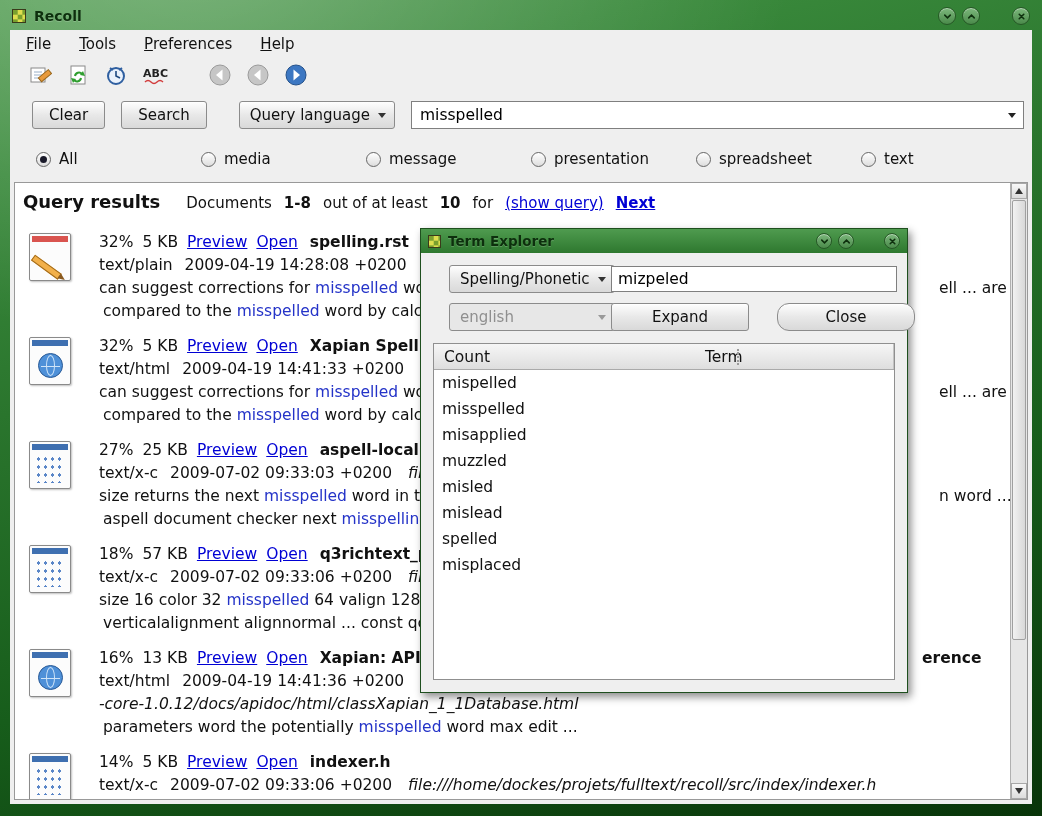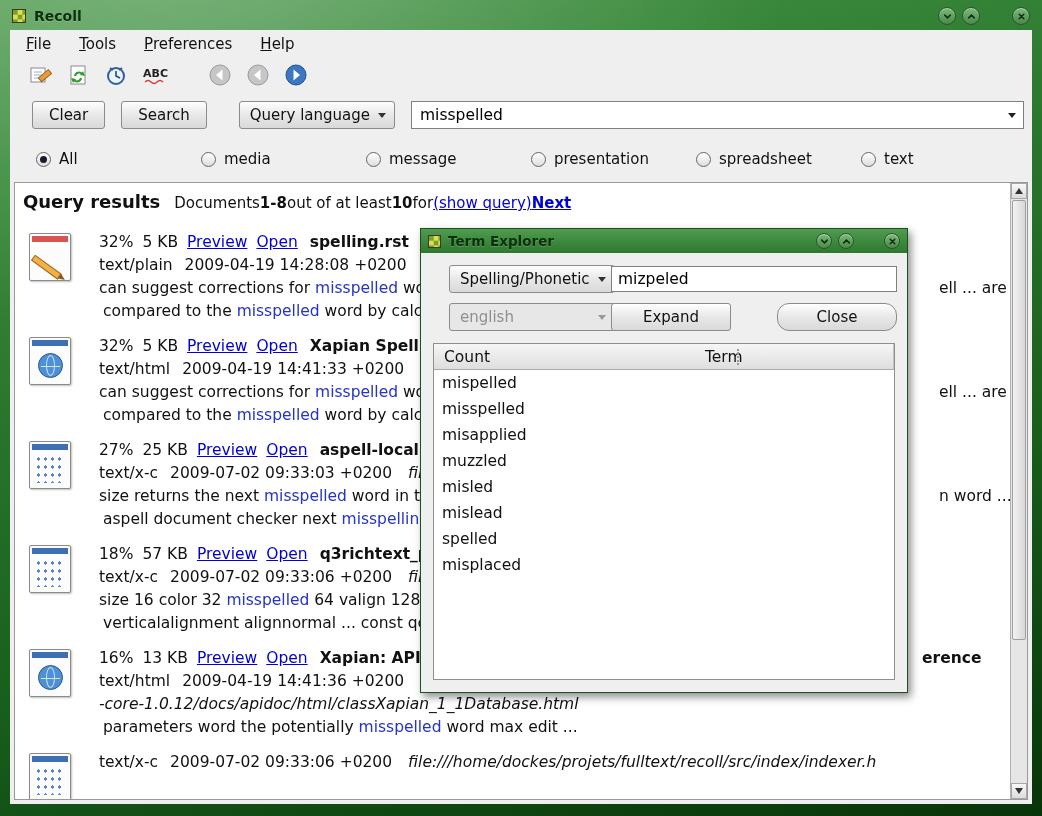--- a/index.html
+++ b/index.html
@@ -51,21 +51,21 @@
     border-left:4px solid transparent; border-right:4px solid transparent; border-top:5px solid #222; }
 
   .filterrow { position:absolute; top:110px; left:0; right:0; height:38px; display:flex; align-items:center; padding-left:26px; }
   .fitem { display:flex; align-items:center; gap:8px; width:165px; cursor:pointer; }
   .radio { width:15px; height:15px; border:1px solid #666; border-radius:50%; background:linear-gradient(#fff,#ddd); flex:0 0 15px; }
   .radio.sel::after { content:""; display:block; width:7px; height:7px; border-radius:50%; background:#1a1a2a; margin:3px; }
 
   
   .resultswrap { position:absolute; left:4px; right:4px; top:152px; bottom:4px; background:#fff; border:1px solid #999; }
   .rcontent { position:absolute; left:0; top:0; right:17px; bottom:0; padding:8px 0 0 8px; overflow:hidden; }
-  .rheader { display:flex; align-items:baseline; gap:0; height:28px; white-space:nowrap; }
+  .rheader { display:flex; align-items:baseline; gap:12px; height:28px; white-space:nowrap; }
   .rtitle { font-size:18px; font-weight:bold; margin-right:14px; }
   .bold { font-weight:bold; }
   .link { color:#0000d4; text-decoration:underline; cursor:pointer; }
   .entry { display:flex; margin-top:12px; }
   .icon-col { flex:0 0 76px; padding-left:6px; padding-top:2px; }
   .etext { flex:1; font-size:15.5px; }
   .eline { height:23px; line-height:23px; white-space:nowrap; position:relative; }
   .eline .sp { margin-right:9px; }
   .etitle { font-weight:bold; margin-left:3px; }
   .emime { margin-right:12px; }
@@ -103,21 +103,21 @@
   .dlg-titlebar { height:24px; background:linear-gradient(#4f9b4f,#2e782f); display:flex; align-items:center; padding:0 7px;justify-content:flex-end; }
   .dlg-titlebar .wtitle { font-size:13.5px; margin-left:7px; }
   .dlg-titlebar .appicon { width:13px; height:13px; }
   .dlg-titlebar .wbtn { width:16px; height:16px; }
   .dlg-titlebar .wbtn.closeb { margin-left:24px; }
   .dlg-body { position:absolute; left:0; right:0; top:24px; bottom:0; }
   .dlg-body .combo { position:absolute; left:12px; top:12px; width:166px; }
   .dlg-body .combo.lang { top:50px; }
   .dlg-input { position:absolute; left:190px; top:13px; width:286px; height:26px; background:#fff; border:1px solid #7f7f7f;
     font:15.5px "DejaVu Sans","Liberation Sans",sans-serif; padding:0 6px; outline:none; }
-  .dlg-body .btn { position:absolute; top:50px; width:120px; height:28px; }
+  .dlg-body .btn { position:absolute; top:50px; width:138px; height:28px; }
   .btn-expand { left:190px; } .btn-close { left:356px;border-radius:12px; }
   .termtable { position:absolute; left:12px; right:12px; top:90px; bottom:12px; background:#fff; border:1px solid #8f8f8f; }
   .thead { height:26px; background:linear-gradient(#f6f6f6,#dedede); border-bottom:1px solid #aaa; display:flex; align-items:stretch; position:relative; font-size:15.5px; }
   .th.term { width:197px; padding-left:8px; border-right:1px solid #c2c2c2; display:flex; align-items:center; }
   .th.count { flex:1; padding-left:10px; display:flex; align-items:center; }
   .colhandle { position:absolute; left:303px; top:5px; height:16px; border-left:2px dotted #9a9a9a; }
   .trow { height:26px; line-height:26px; padding-left:8px; font-size:15.5px; cursor:default; }
 </style>
 </head>
 <body>
@@ -336,20 +336,21 @@
         </div>
 
         <div class="entry">
           <div class="icon-col">
               <div class="docicon d-src">
                 <span class="strip"></span>
                 <span class="dots"></span>
               </div>
             </div>
           <div class="etext">
+            <div class="eline"><span class="sp">14%</span><span class="sp">5 KB</span><span class="link sp">Preview</span><span class="link sp">Open</span><span class="etitle">indexer.h</span></div>
             <div class="eline"><span class="emime">text/x-c</span><span class="edate">2009-07-02 09:33:06 +0200</span><span class="eurl">file:///home/dockes/projets/fulltext/recoll/src/index/indexer.h</span></div>
           </div>
         </div>
 
       </div>
 
       <div class="scroll">
         <span class="sbtn up">
             <span class="tri-up"></span>
           </span>

